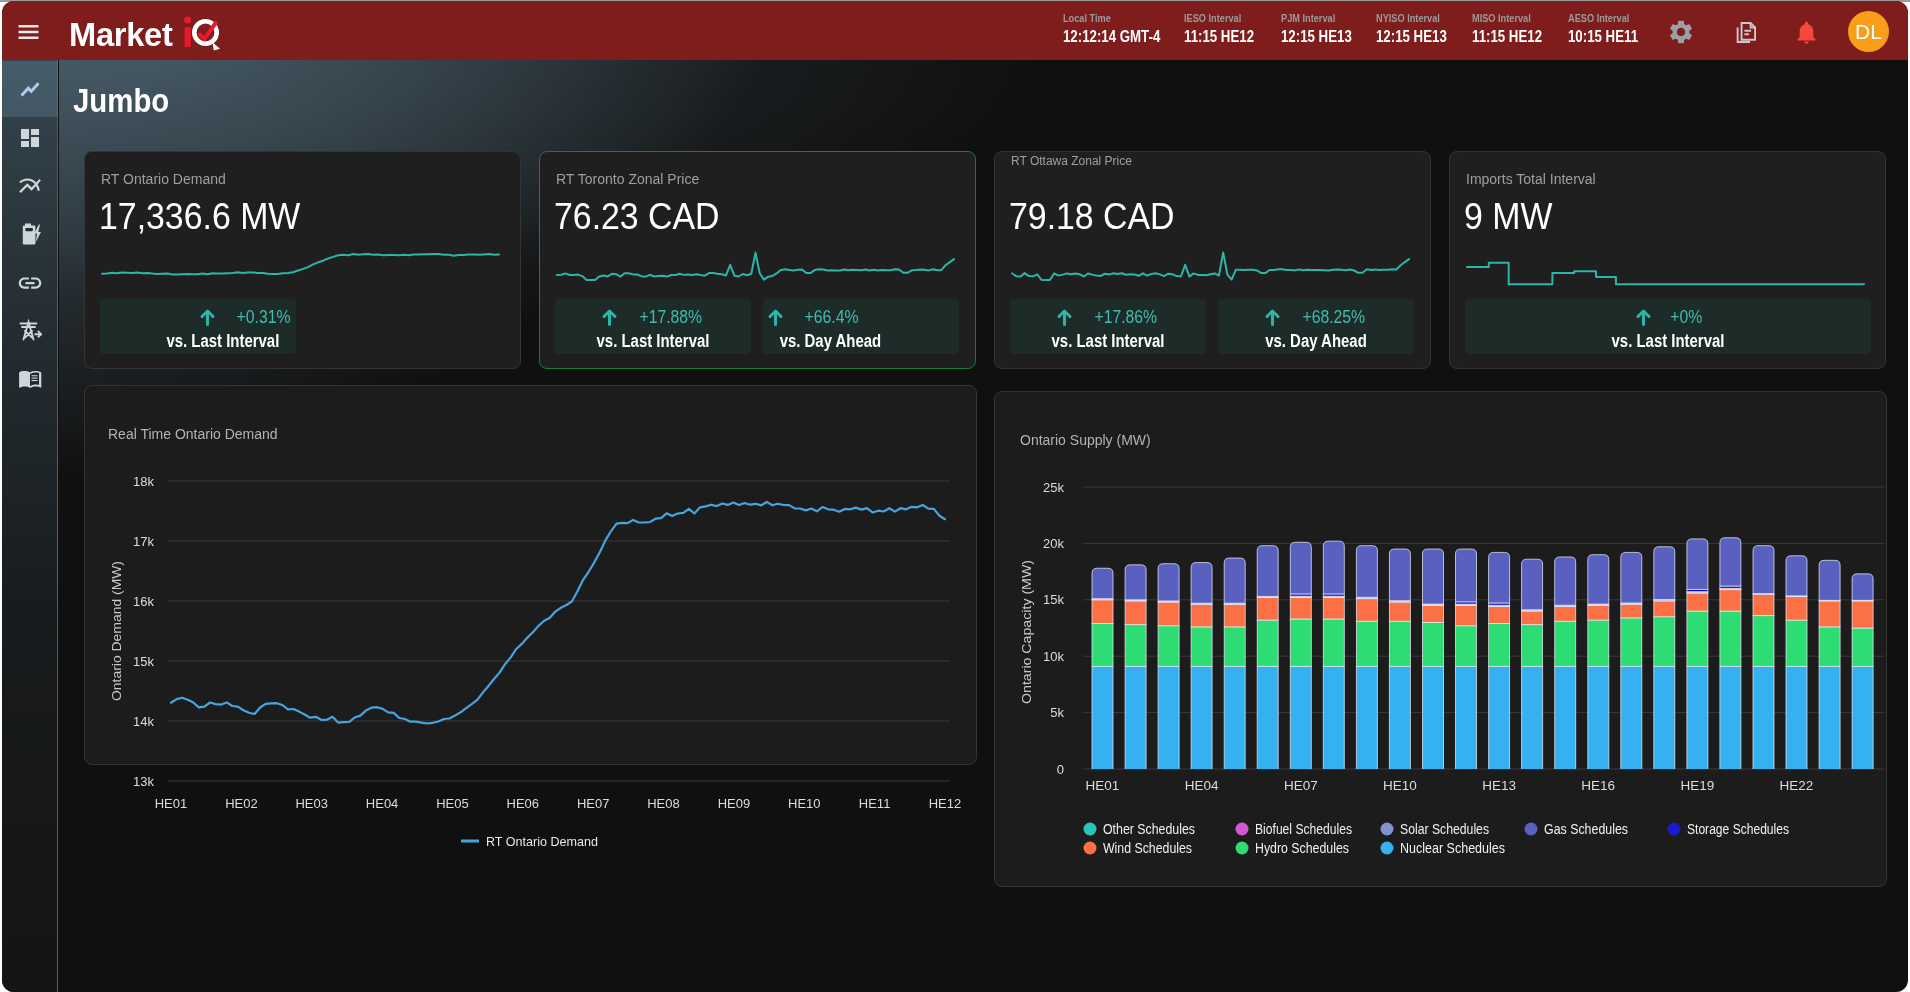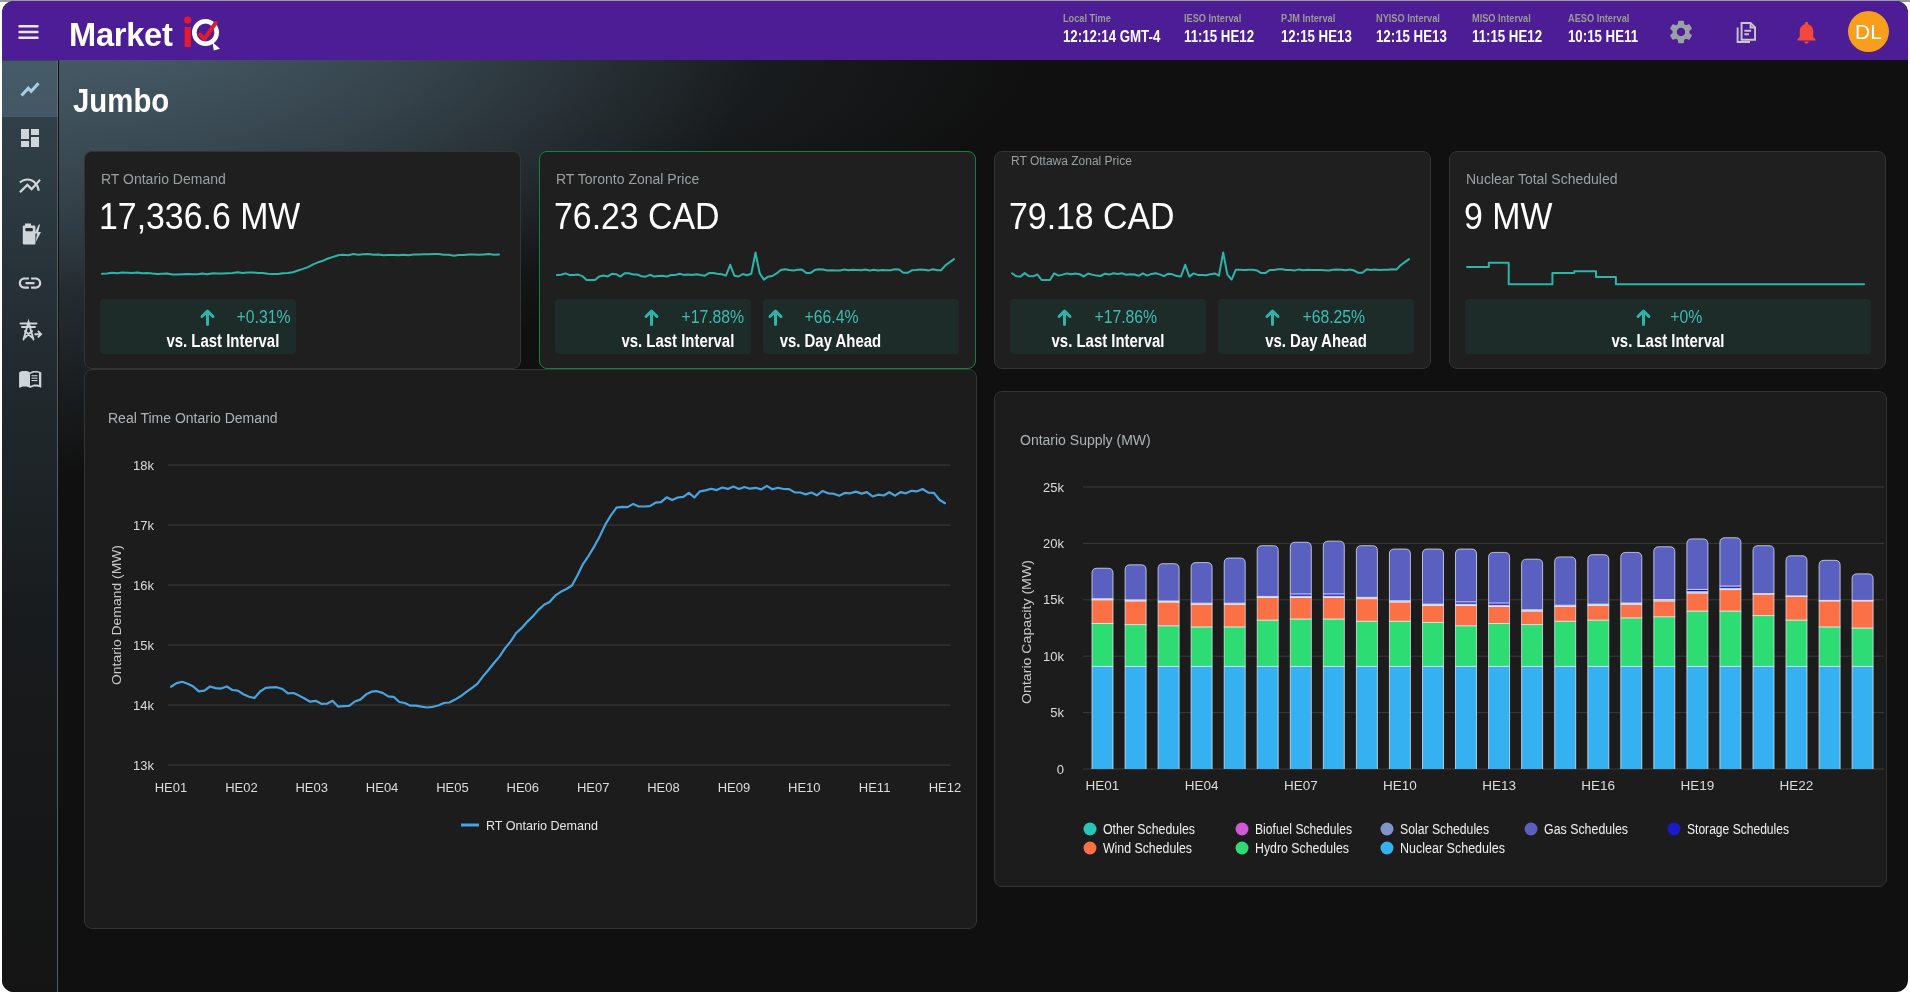--- a/index.html
+++ b/index.html
@@ -1,20 +1,20 @@
 <!DOCTYPE html>
 <html><head><meta charset="utf-8"><style>
 * {margin:0;padding:0;box-sizing:border-box}
 body {width:1910px;height:992px;background:#fff;font-family:"Liberation Sans",sans-serif;overflow:hidden;position:relative}
 </style></head>
 <body>
 <div style="position:absolute;left:0;top:0;width:1910px;height:2px;background:#9a9a9a"></div>
 <div id="win" style="position:absolute;left:2px;top:1px;width:1906px;height:991px;border-radius:12px;overflow:hidden;background:#101010">
 
-  <div style="position:absolute;left:0;top:0;width:100%;height:59px;background:#4c1d95">
+  <div style="position:absolute;left:0;top:0;width:100%;height:59px;background:#7f1d1d">
     <div style="position:absolute;left:16px;top:20px"><svg width="21" height="20" viewBox="0 0 21 20">
           <path fill="#e8e8e8" d="M0.5 4h20v2.6H0.5zM0.5 9.7h20v2.6H0.5zM0.5 15.4h20v2.6H0.5z"></path>
         </svg></div>
     <div style="position:absolute;left:67px;top:14px;font-size:34px;font-weight:bold;color:#fff;letter-spacing:-0.3px;transform:scaleX(0.96);transform-origin:left">Market</div>
     <svg style="position:absolute;left:181px;top:13px" width="44" height="40" viewBox="0 0 44 40">
       <rect x="1.6" y="13" width="6.2" height="20" fill="#e8192c"></rect>
       <circle cx="4.7" cy="6" r="3.6" fill="#e8192c"></circle>
       <circle cx="22.5" cy="18.5" r="11.2" fill="none" stroke="#fff" stroke-width="4.6"></circle>
       <path fill="none" stroke="#e8192c" stroke-width="4" stroke-linecap="round" stroke-linejoin="round" d="M16.8 20.5L21.5 24.8L32.6 9"></path>
       <path d="M29.5 28.2 L37 34.8 L30.8 36.6 Z" fill="#fff"></path>
@@ -112,21 +112,21 @@
           </svg><span style="display:inline-block;width:15px"></span><span style="display:inline-block;transform:scaleX(0.83)">+0.31%</span></div>
 <div style="font-size:18px;font-weight:bold;color:#fff;margin-top:3px;transform:scaleX(0.83);white-space:nowrap">vs. Last Interval</div>
       </div>
     </div>
   <div style="position:absolute;left:537px;top:150px;width:437px;height:218px;background:#1f1f1f;border:1px solid #15803d;border-radius:8px;box-sizing:border-box">
 <div style="position:absolute;left:16px;top:19px;font-size:14px;color:#9aa0a3">RT Toronto Zonal Price</div>
 <div style="position:absolute;left:14px;top:44px;font-size:36px;color:#fff;transform:scaleX(0.94);transform-origin:left;white-space:nowrap">76.23 CAD</div>
 <div style="position:absolute;left:17px;top:95px"><svg width="397" height="40" viewBox="0 0 397 40" style="overflow:visible">
           <polyline points="0.0,28.1 4.2,27.7 8.4,26.4 12.7,28.0 16.9,27.9 21.1,27.6 25.3,29.1 29.6,33.0 33.8,33.0 38.0,33.0 42.2,29.4 46.5,28.6 50.7,29.4 54.9,26.8 59.1,27.2 63.4,29.6 67.6,26.2 71.8,26.2 76.0,27.4 80.2,27.5 84.5,29.2 88.7,29.7 92.9,27.8 97.1,29.5 101.4,29.0 105.6,28.8 109.8,29.6 114.0,28.0 118.3,28.1 122.5,26.7 126.7,27.9 130.9,27.4 135.1,27.9 139.4,27.3 143.6,28.1 147.8,28.7 152.0,26.1 156.3,26.1 160.5,26.7 164.7,27.2 168.9,28.6 173.2,17.8 177.4,28.7 181.6,29.5 185.8,27.0 190.1,28.3 194.3,26.7 198.5,5.6 202.7,26.3 206.9,32.6 211.2,29.7 215.4,29.0 219.6,26.4 223.8,22.9 228.1,22.3 232.3,23.0 236.5,23.4 240.7,22.7 245.0,22.5 249.2,26.1 253.4,26.1 257.6,23.1 261.9,22.3 266.1,22.5 270.3,23.4 274.5,23.2 278.7,23.4 283.0,23.5 287.2,22.5 291.4,23.3 295.6,22.8 299.9,22.9 304.1,23.3 308.3,22.6 312.5,23.4 316.8,22.7 321.0,23.4 325.2,23.0 329.4,23.3 333.6,23.2 337.9,22.3 342.1,22.5 346.3,25.8 350.5,25.8 354.8,23.3 359.0,23.0 363.2,22.4 367.4,22.7 371.7,23.4 375.9,22.2 380.1,23.3 384.3,23.2 388.6,18.2 392.8,15.1 397.0,12.1" stroke="#2cb5a8" stroke-width="2" fill="none" stroke-linejoin="round" stroke-linecap="round"></polyline>
         </svg></div>
-<div style="position:absolute;left:15px;top:147px;width:196px;height:55px;background:#1d2b29;border-radius:4px;text-align:right">
+<div style="position:absolute;left:15px;top:147px;width:196px;height:55px;background:#1d2b29;border-radius:4px;text-align:center">
 <div style="margin-top:7px;font-size:19px;color:#3fbdb0;white-space:nowrap;padding-left:4px"><svg width="17" height="18" viewBox="0 0 17 18" style="vertical-align:-3px">
             <path fill="none" stroke="#2fb5a8" stroke-width="3" stroke-linecap="round" stroke-linejoin="round" d="M8.5 16.5V3M3 8.5L8.5 3L14 8.5"></path>
           </svg><span style="display:inline-block;width:15px"></span><span style="display:inline-block;transform:scaleX(0.83)">+17.88%</span></div>
 <div style="font-size:18px;font-weight:bold;color:#fff;margin-top:3px;transform:scaleX(0.83);white-space:nowrap">vs. Last Interval</div>
       </div>
       <div style="position:absolute;left:223px;top:147px;width:196px;height:55px;background:#1d2b29;border-radius:4px;text-align:left">
 <div style="margin-top:7px;font-size:19px;color:#3fbdb0;white-space:nowrap;padding-left:4px"><svg width="17" height="18" viewBox="0 0 17 18" style="vertical-align:-3px">
             <path fill="none" stroke="#2fb5a8" stroke-width="3" stroke-linecap="round" stroke-linejoin="round" d="M8.5 16.5V3M3 8.5L8.5 3L14 8.5"></path>
           </svg><span style="display:inline-block;width:15px"></span><span style="display:inline-block;transform:scaleX(0.83)">+66.4%</span></div>
 <div style="font-size:18px;font-weight:bold;color:#fff;margin-top:3px;transform:scaleX(0.83);white-space:nowrap">vs. Day Ahead</div>
@@ -145,34 +145,34 @@
 <div style="font-size:18px;font-weight:bold;color:#fff;margin-top:3px;transform:scaleX(0.83);white-space:nowrap">vs. Last Interval</div>
       </div>
       <div style="position:absolute;left:223px;top:147px;width:196px;height:55px;background:#1d2b29;border-radius:4px;text-align:center">
 <div style="margin-top:7px;font-size:19px;color:#3fbdb0;white-space:nowrap;padding-left:4px"><svg width="17" height="18" viewBox="0 0 17 18" style="vertical-align:-3px">
             <path fill="none" stroke="#2fb5a8" stroke-width="3" stroke-linecap="round" stroke-linejoin="round" d="M8.5 16.5V3M3 8.5L8.5 3L14 8.5"></path>
           </svg><span style="display:inline-block;width:15px"></span><span style="display:inline-block;transform:scaleX(0.83)">+68.25%</span></div>
 <div style="font-size:18px;font-weight:bold;color:#fff;margin-top:3px;transform:scaleX(0.83);white-space:nowrap">vs. Day Ahead</div>
       </div>
     </div>
   <div style="position:absolute;left:1447px;top:150px;width:437px;height:218px;background:#1f1f1f;border:1px solid #343434;border-radius:8px;box-sizing:border-box">
-<div style="position:absolute;left:16px;top:19px;font-size:14px;color:#9aa0a3">Nuclear Total Scheduled</div>
+<div style="position:absolute;left:16px;top:19px;font-size:14px;color:#9aa0a3">Imports Total Interval</div>
 <div style="position:absolute;left:14px;top:44px;font-size:36px;color:#fff;transform:scaleX(0.94);transform-origin:left;white-space:nowrap">9 MW</div>
 <div style="position:absolute;left:17px;top:95px"><svg width="397" height="40" viewBox="0 0 397 40" style="overflow:visible">
           <polyline points="0.0,20.0 21.8,20.0 21.8,15.7 41.7,15.7 41.7,37.3 85.4,37.3 85.4,26.1 107.2,26.1 107.2,24.3 129.0,24.3 129.0,30.1 148.9,30.1 148.9,37.3 397.0,37.3" stroke="#2cb5a8" stroke-width="2" fill="none" stroke-linejoin="round" stroke-linecap="round"></polyline>
         </svg></div>
 <div style="position:absolute;left:15px;top:147px;width:406px;height:55px;background:#1d2b29;border-radius:4px;text-align:center">
 <div style="margin-top:7px;font-size:19px;color:#3fbdb0;white-space:nowrap;padding-left:4px"><svg width="17" height="18" viewBox="0 0 17 18" style="vertical-align:-3px">
             <path fill="none" stroke="#2fb5a8" stroke-width="3" stroke-linecap="round" stroke-linejoin="round" d="M8.5 16.5V3M3 8.5L8.5 3L14 8.5"></path>
           </svg><span style="display:inline-block;width:15px"></span><span style="display:inline-block;transform:scaleX(0.83)">+0%</span></div>
 <div style="font-size:18px;font-weight:bold;color:#fff;margin-top:3px;transform:scaleX(0.83);white-space:nowrap">vs. Last Interval</div>
       </div>
     </div>
 
-  <div style="position:absolute;left:82px;top:368px;width:893px;height:560px;background:#1c1c1c;border:1px solid #343434;border-radius:8px;box-sizing:border-box">
+  <div style="position:absolute;left:82px;top:384px;width:893px;height:380px;background:#1c1c1c;border:1px solid #343434;border-radius:8px;box-sizing:border-box">
     <div style="position:absolute;left:23px;top:40px;font-size:14px;color:#aeb4b8">Real Time Ontario Demand</div>
     <div style="position:absolute;left:0;top:0"><svg width="893" height="496" viewBox="0 0 893 496" font-family="Liberation Sans, sans-serif">
           <line x1="83" y1="95" x2="865" y2="95" stroke="#3a3a3a" stroke-width="1"></line>
           <line x1="83" y1="155" x2="865" y2="155" stroke="#3a3a3a" stroke-width="1"></line>
           <line x1="83" y1="215" x2="865" y2="215" stroke="#3a3a3a" stroke-width="1"></line>
           <line x1="83" y1="275" x2="865" y2="275" stroke="#3a3a3a" stroke-width="1"></line>
           <line x1="83" y1="335" x2="865" y2="335" stroke="#3a3a3a" stroke-width="1"></line>
           <line x1="83" y1="395" x2="865" y2="395" stroke="#3a3a3a" stroke-width="1"></line>
           <text x="69" y="99.5" text-anchor="end" font-size="13" fill="#dcdcdc">18k</text>
           <text x="69" y="159.5" text-anchor="end" font-size="13" fill="#dcdcdc">17k</text>

